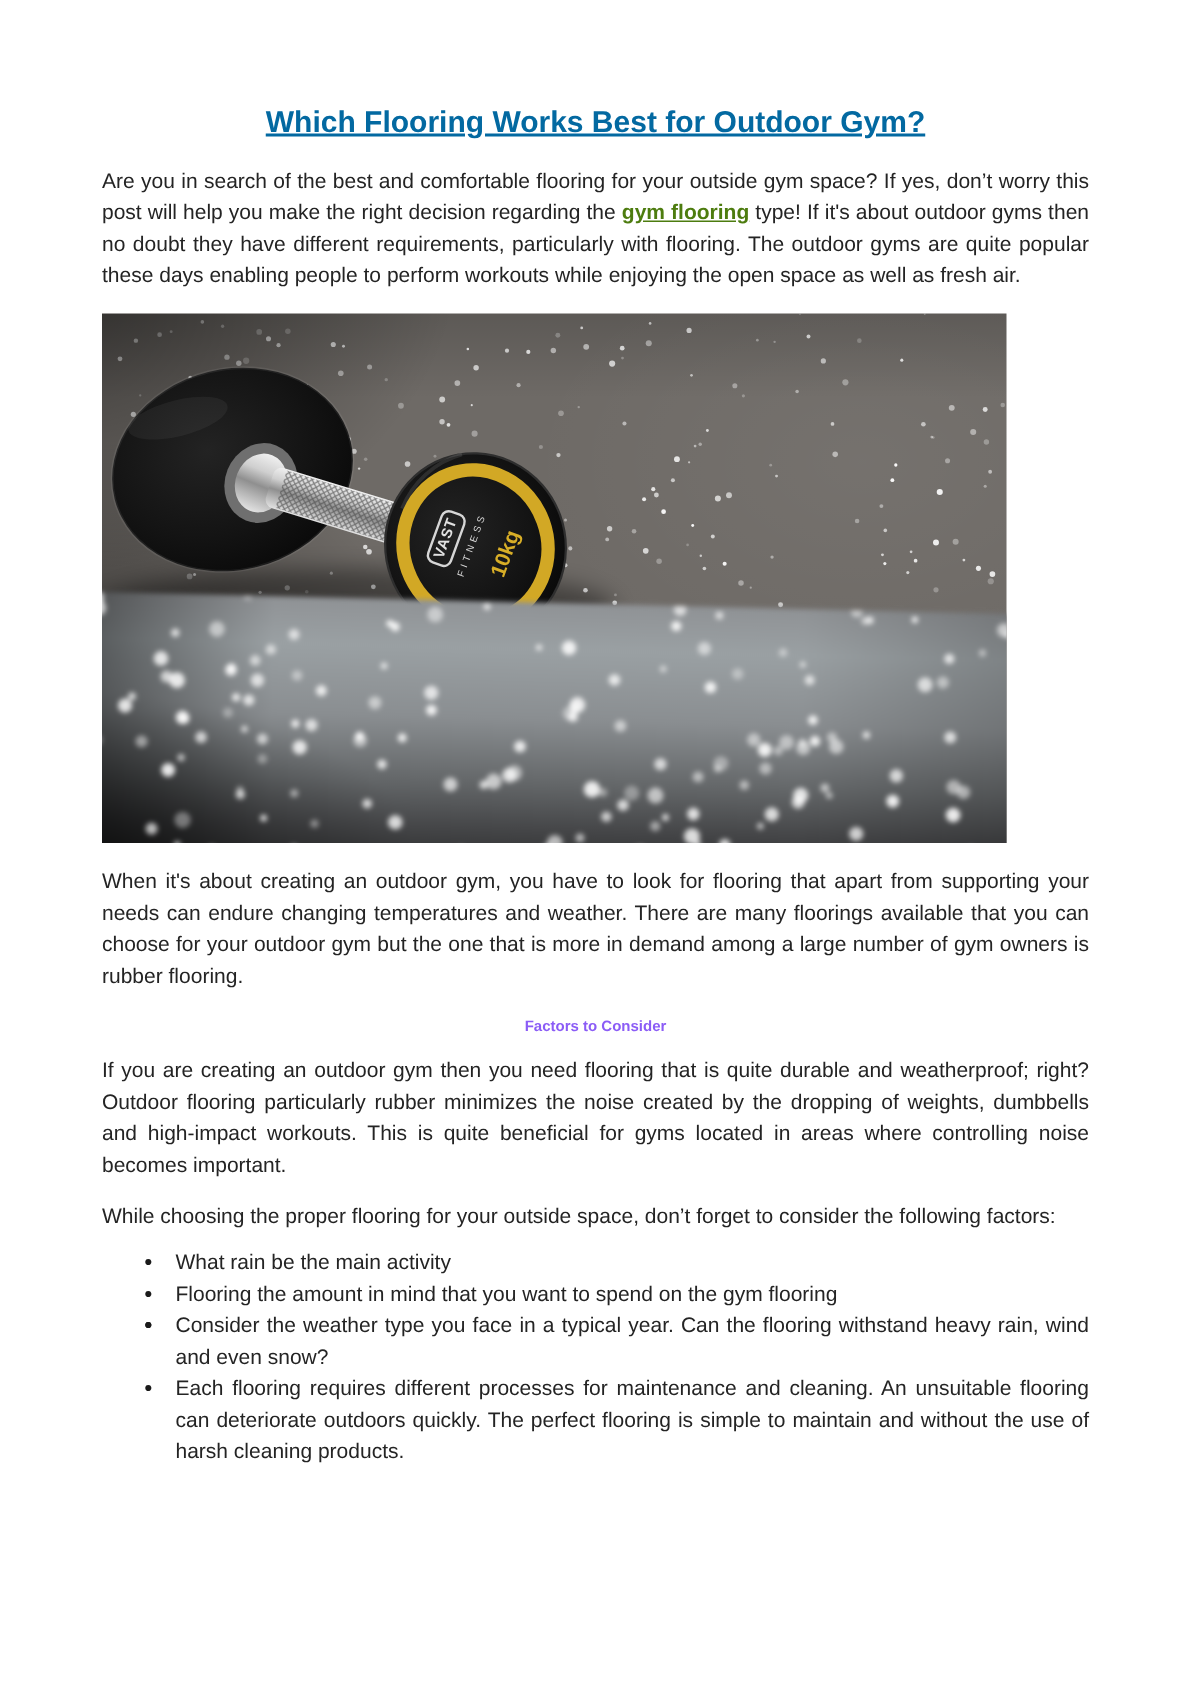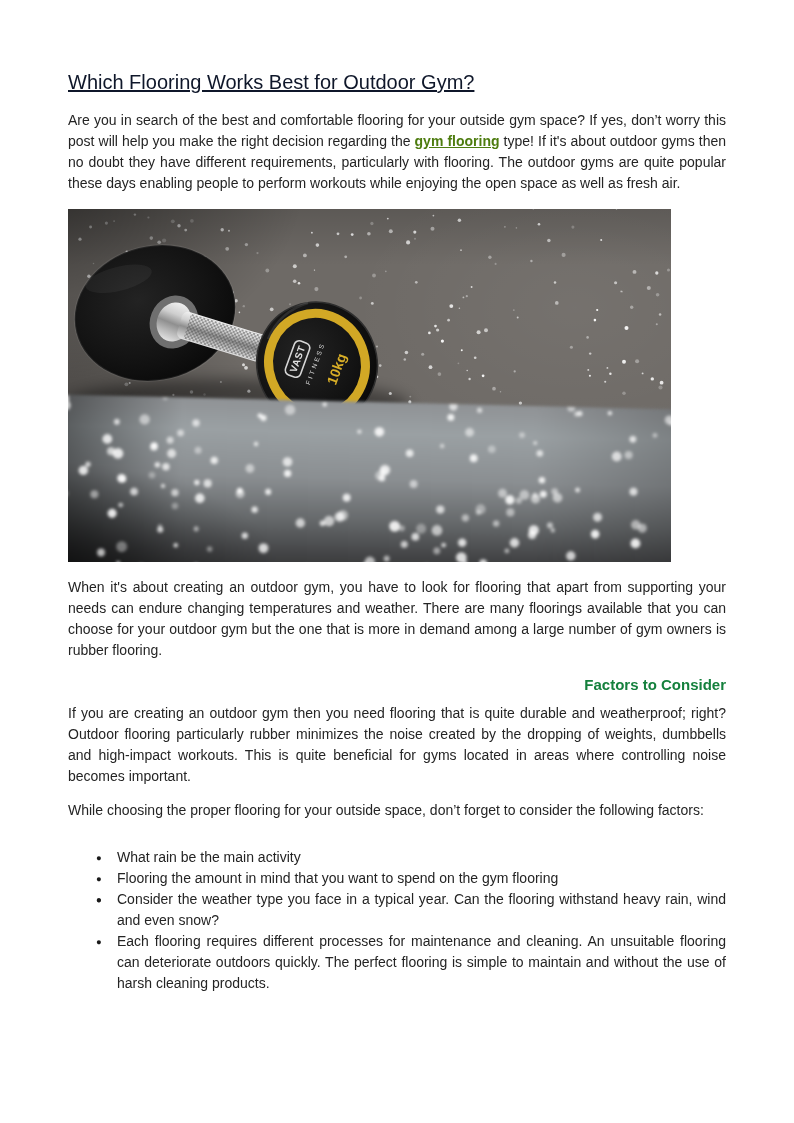--- a/index.html
+++ b/index.html
@@ -9,35 +9,35 @@
     box-sizing:border-box;
     padding:70px 68px 0 68px;
     background:#ffffff;
     font-family:"Liberation Sans",sans-serif;
     color:#242424;
     overflow:hidden;
   }
   h1.doc-title{
     margin:0 0 16px 0;
     font-size:20px;line-height:24px;
-    font-weight:normal;
-    color:#0f172a;
+    font-weight:bold;text-align:center;
+    color:#0369a1;
     text-decoration:underline;
   }
   p.body-par{
     margin:0 0 13px 0;
     font-size:14px;line-height:21px;
     text-align:justify;
   }
-  p.par-tight{margin-bottom:26px;}
+  p.par-tight{margin-bottom:10px;}
   a.inline-link{color:#4d7c0f;font-weight:bold;text-decoration:underline;cursor:pointer;}
   h2.sub-heading{
     margin:0 0 8px 0;
-    font-size:15px;line-height:21px;
-    font-weight:bold;color:#15803d;text-align:right;
+    font-size:10px;line-height:21px;
+    font-weight:bold;color:#8b5cf6;text-align:center;
   }
   ul.factors{list-style:none;margin:0;padding:0;}
   ul.factors li{
     position:relative;
     padding-left:49px;
     font-size:14px;line-height:21px;
     text-align:justify;
   }
   ul.factors li .bullet{
     position:absolute;left:28px;top:0;

